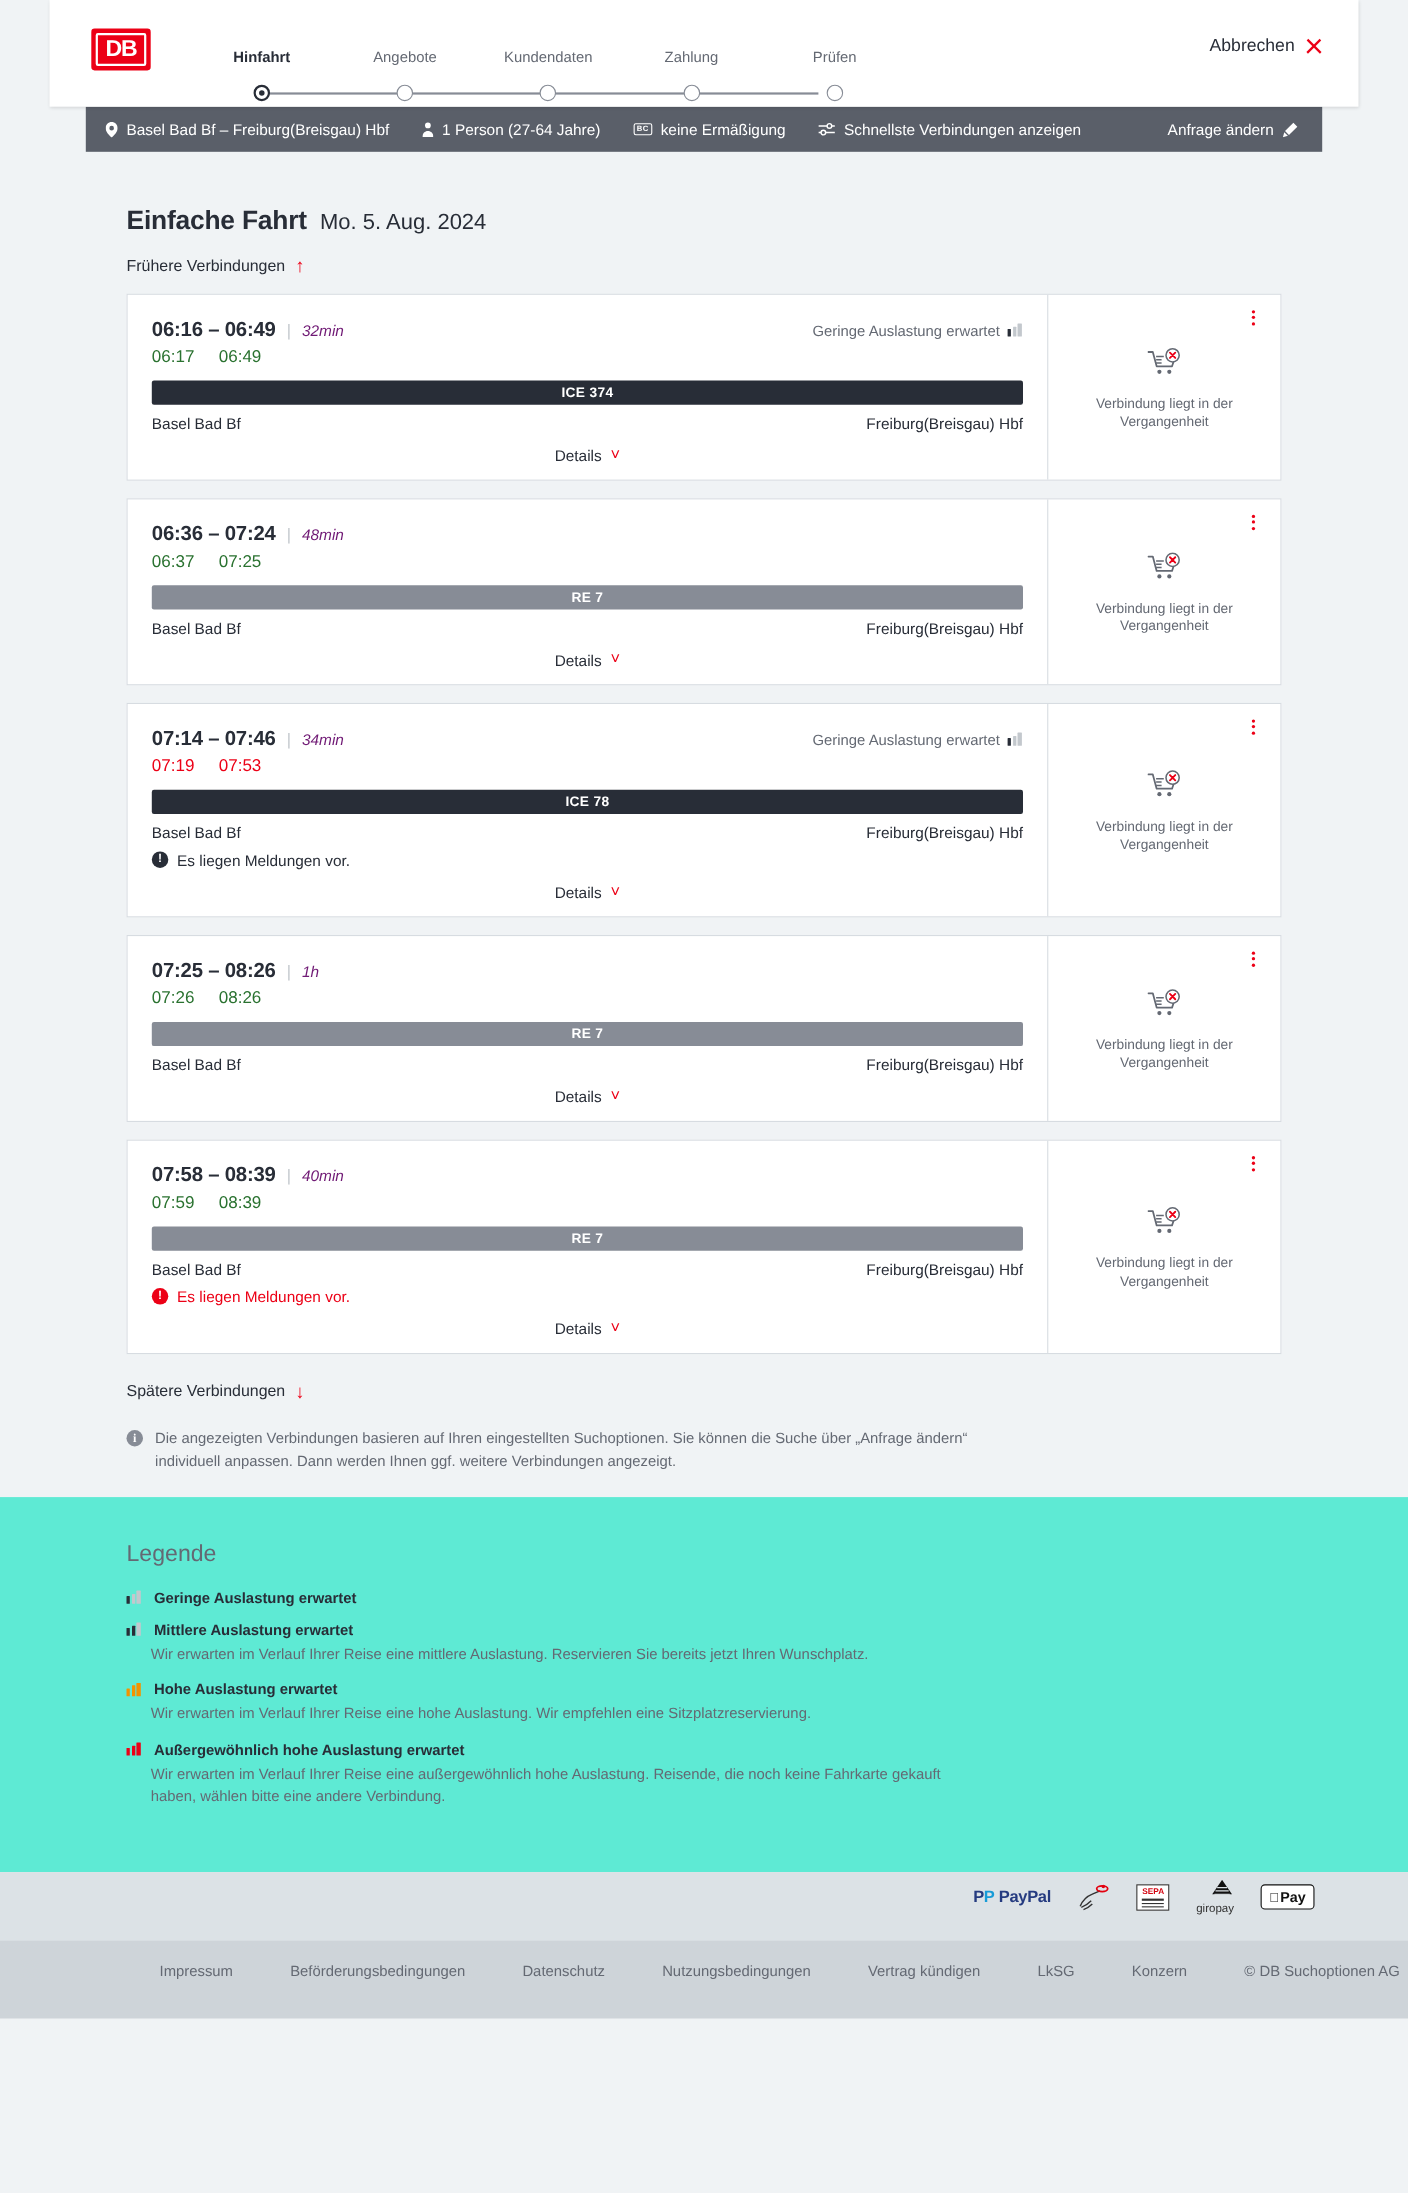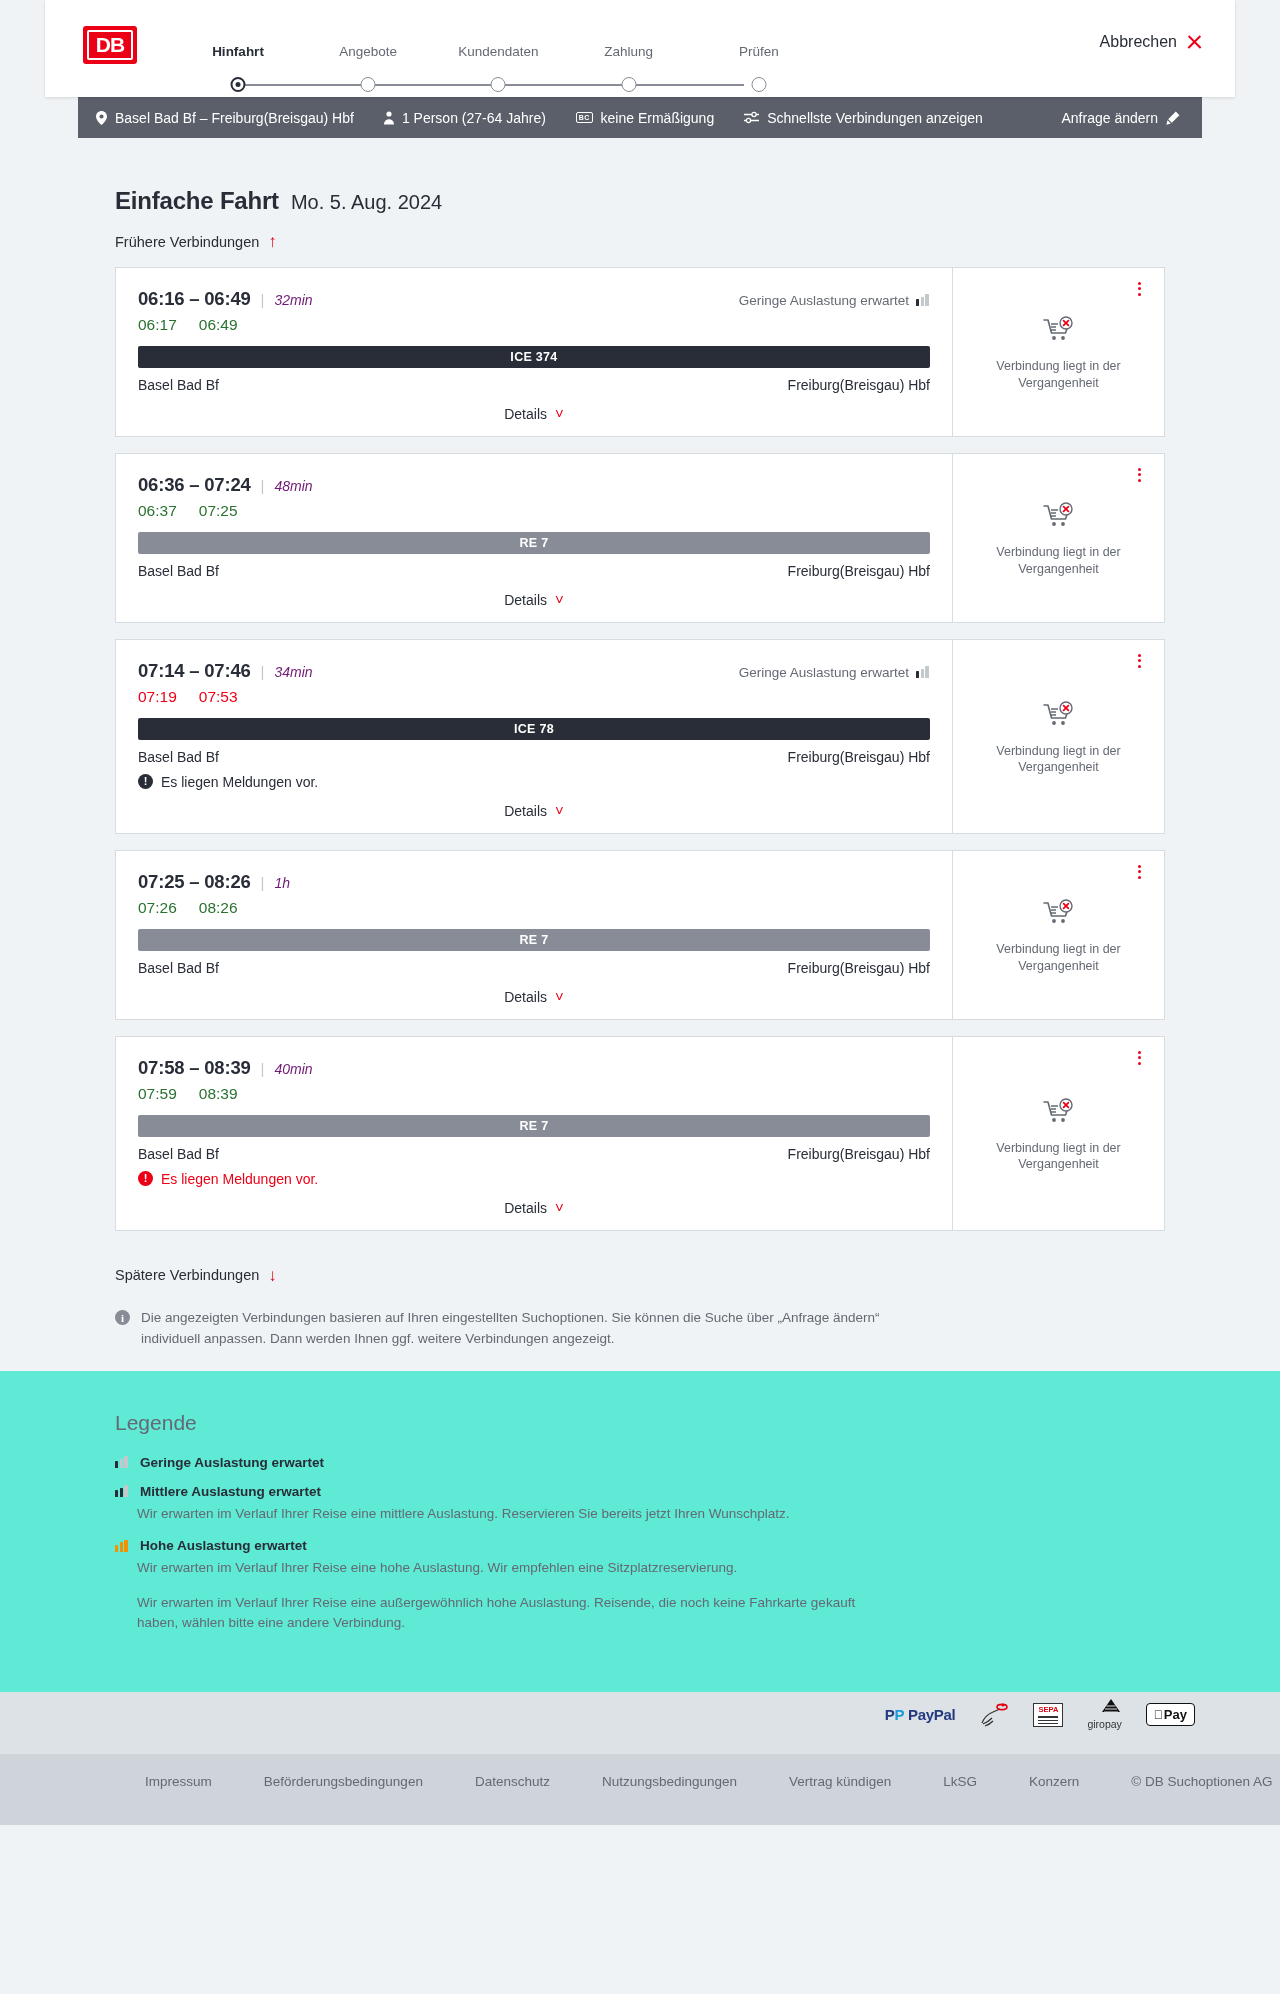--- a/index.html
+++ b/index.html
@@ -128,21 +128,21 @@
     margin-top: 18px;
     display: inline-flex; align-items: center; gap: 9px;
     font-size: 14.5px; color: #282d37; cursor: pointer;
   }
   .arrow-up, .arrow-down {
     color: #ec0016; font-size: 17px; line-height: 1; font-weight: 500;
   }
 
   .later-link {
     padding-left: 70px;
-    margin-top: 20px;
+    margin-top: 10px;
     display: inline-flex; align-items: center; gap: 9px;
     font-size: 14.5px; color: #282d37; cursor: pointer;
   }
 
   
   .cards { margin-top: 16px; padding: 0 70px; }
   .card {
     display: flex;
     background: #fff;
     border: 1px solid #d7dce1;
@@ -630,20 +630,28 @@
             <span class="occ-bars">
               <i class="b1" style="background:#f39200"></i>
               <i class="b2" style="background:#f39200"></i>
               <i class="b3" style="background:#f39200"></i>
             </span>
             <span class="legend-label">Hohe Auslastung erwartet</span>
           </div>
           <div class="legend-desc">Wir erwarten im Verlauf Ihrer Reise eine hohe Auslastung. Wir empfehlen eine Sitzplatzreservierung.</div>
         </div>
         <div class="legend-item">
+          <div class="legend-head">
+            <span class="occ-bars">
+              <i class="b1" style="background:#ec0016"></i>
+              <i class="b2" style="background:#ec0016"></i>
+              <i class="b3" style="background:#ec0016"></i>
+            </span>
+            <span class="legend-label">Außergewöhnlich hohe Auslastung erwartet</span>
+          </div>
           <div class="legend-desc">Wir erwarten im Verlauf Ihrer Reise eine außergewöhnlich hohe Auslastung. Reisende, die noch keine Fahrkarte gekauft haben, wählen bitte eine andere Verbindung.</div>
         </div>
       </div>
   </div>
 </div>
 
 <div class="pay-wrap">
   <div class="pay">
     <div class="pay-icons">
       <div class="pay-icon">

